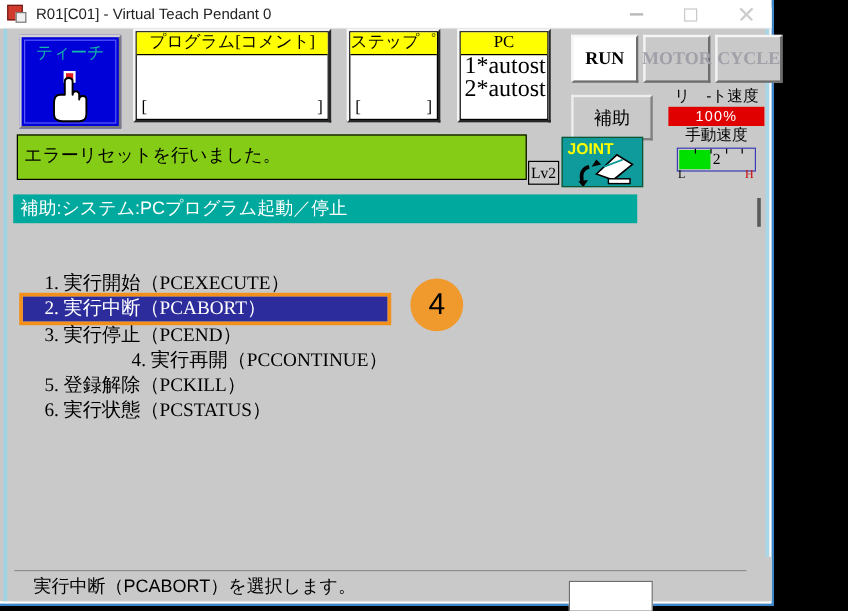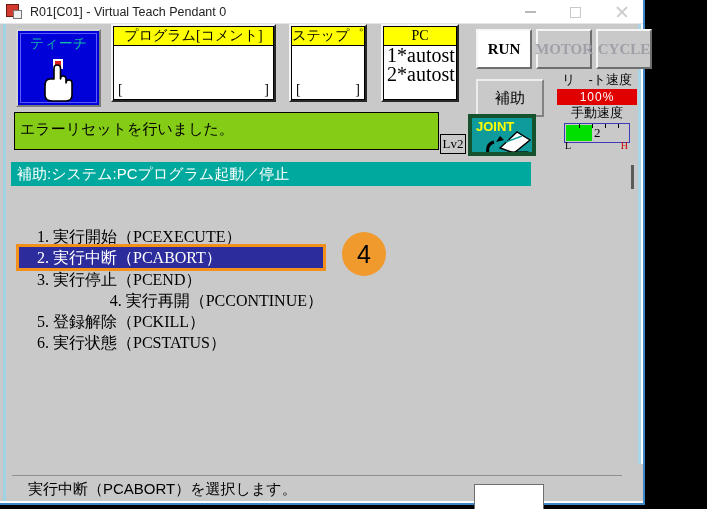--- a/index.html
+++ b/index.html
@@ -291,21 +291,21 @@
     font-size: 13px;
     text-align: center;
     line-height: 18px;
     color: #000;
   }
   .joint-box {
     position: absolute;
     left: 462px; top: 90px;
     width: 68px; height: 42px;
     background: #0f9b9b;
-    border: 4px solid #14532d;
+    border: 1px solid #14532d;
     box-sizing: border-box;
     overflow: hidden;
   }
   .joint-text {
     position: absolute; left: 4px; top: 1px;
     color: #ffff00;
     font-size: 13px;
     font-weight: bold;
     font-family: "Liberation Sans", sans-serif;
     letter-spacing: 0px;

